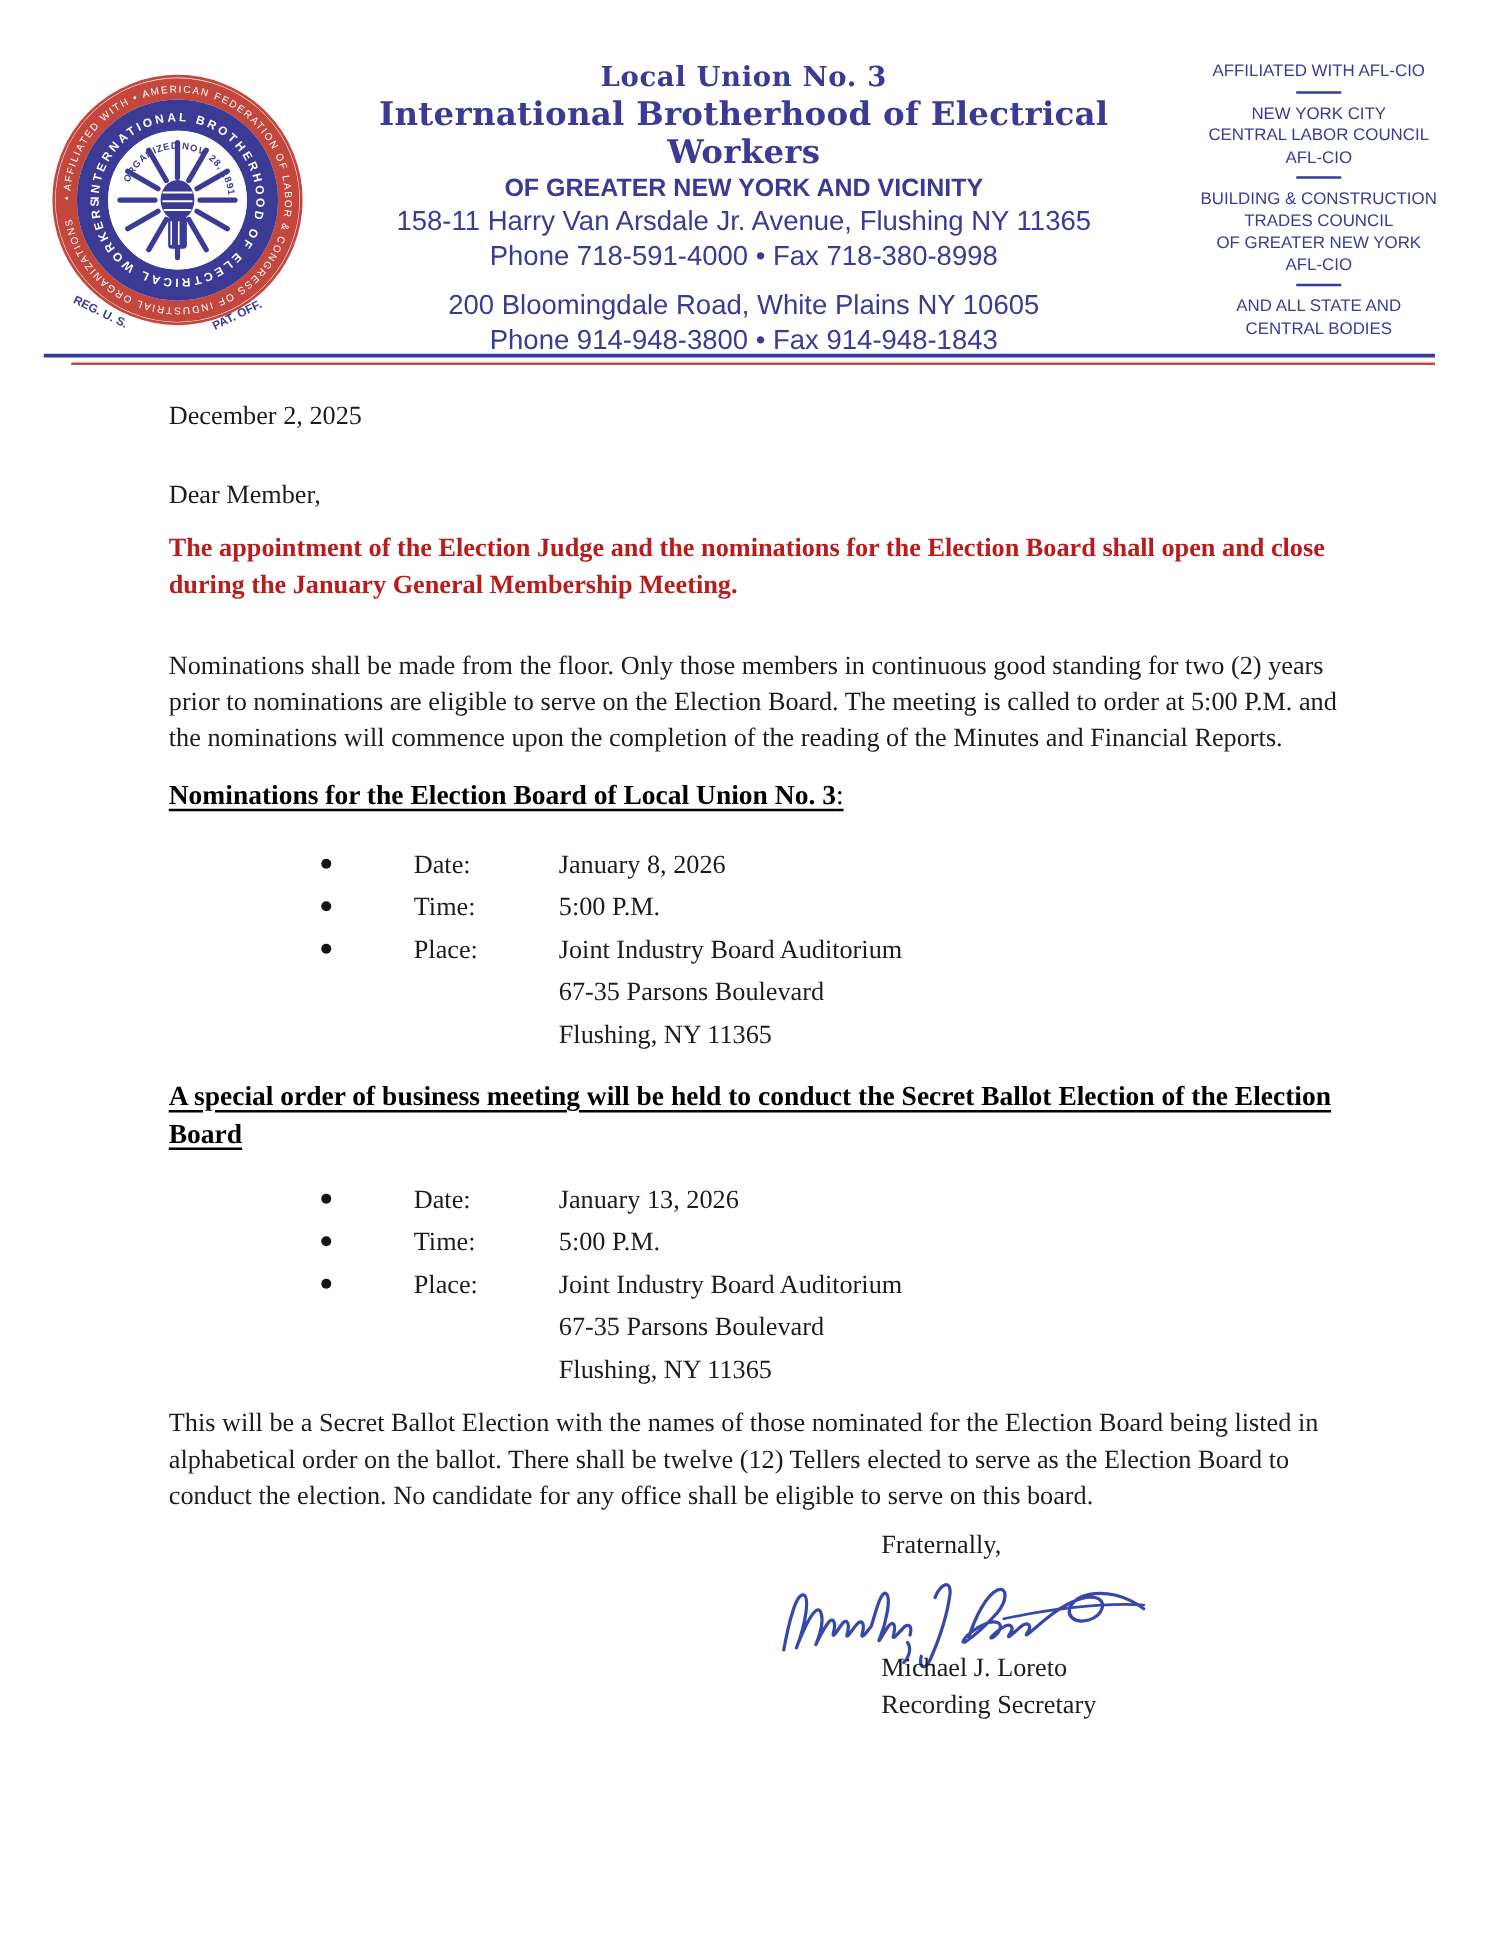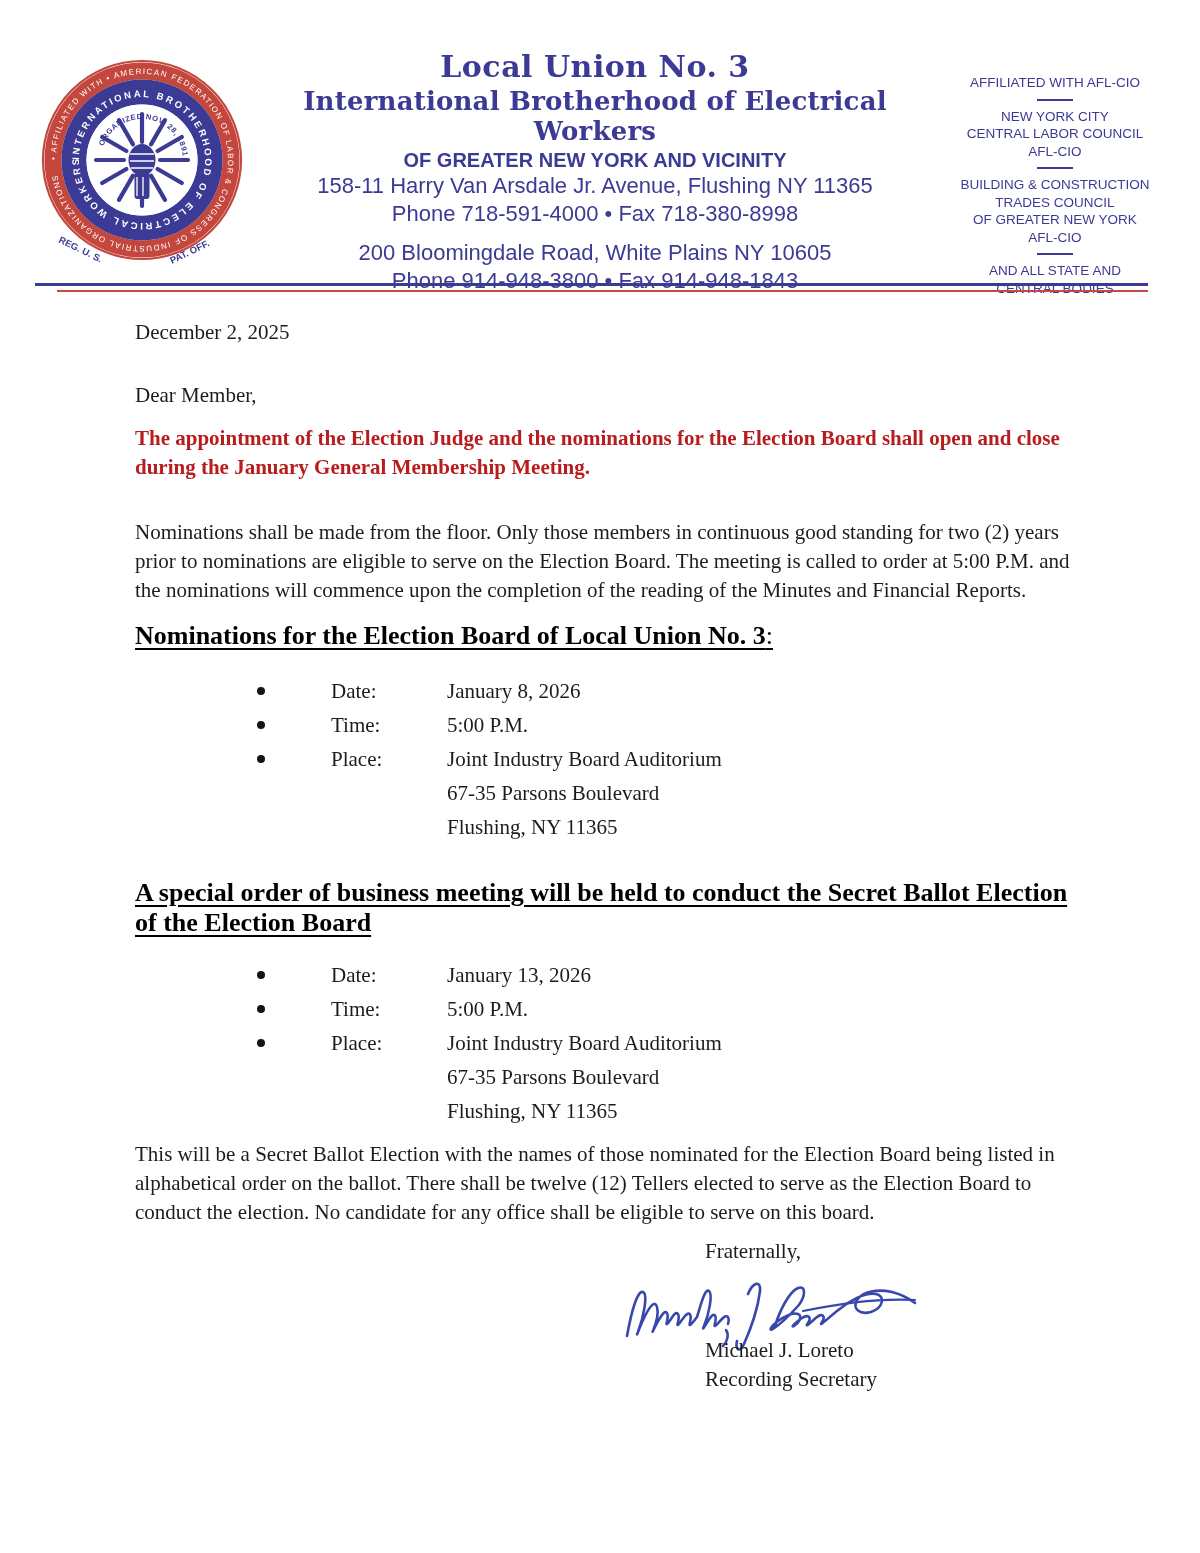--- a/index.html
+++ b/index.html
@@ -15,61 +15,61 @@
 
   
   .letterhead { position:relative; height:292px; }
   .seal-wrap { position:absolute; left:36px; top:54px; }
   .center-block {
     position:absolute; left:255px; top:50px; width:680px;
     text-align:center; color:#3b3a94;
   }
   .org-title {
     font-family:"DejaVu Serif", serif; font-weight:bold;
-    font-size:30px; line-height:1.12; letter-spacing:0.5px;
+    font-size:22px; line-height:1.12; letter-spacing:0.5px;
   }
   .org-subtitle {
     font-family:"DejaVu Serif", serif; font-weight:bold;
     font-size:26px; margin-top:2px; letter-spacing:0.2px;
   }
   .org-region {
     font-family:"Liberation Sans", sans-serif; font-weight:bold;
     font-size:20px; margin-top:3px;
   }
   .offices-heading {
     font-family:"Liberation Sans", sans-serif; font-weight:bold;
     font-size:19px; margin-top:15px;
   }
   .office-line {
     font-family:"Liberation Sans", sans-serif;
     font-size:22px; line-height:1.28;
   }
   .office2 { margin-top:11px; }
 
   .aff-col {
-    position:absolute; right:28px; top:74px; width:234px;
+    position:absolute; right:28px; top:48px; width:234px;
     text-align:center; color:#3b3a94;
     font-family:"Liberation Sans", sans-serif;
     font-size:13.5px; line-height:1.3;
   }
   .aff-divider { width:36px; border-top:2px solid #3b3a94; margin:7px auto; }
 
   .rule-blue { position:absolute; top:283px; left:35px; width:1113px; height:2.5px; background:#3b3a94; }
   .rule-red  { position:absolute; top:290px; left:57px; width:1091px; height:1.6px; background:#c14b42; }
 
   
   .content { padding:0 130px 0 135px; font-size:21px; line-height:29px; }
   .date-line   { margin-top:26px; }
   .salutation  { margin-top:34px; }
   .intro-para  { margin-top:14px; font-weight:bold; color:#b91c1c; }
   .body-para   { margin-top:36px; }
-  .sec-heading { margin-top:16px; font-weight:bold; color:#000; font-size:26px; }
+  .sec-heading { margin-top:16px; font-weight:bold; color:#000; font-size:22px; }
   .u { text-decoration:underline; text-decoration-thickness:2px; text-underline-offset:4px; text-decoration-color:#000; }
   .h-colon { font-weight:normal; }
-  .sec-heading.second { margin-top:34px; line-height:30px; }
+  .sec-heading.second { margin-top:18px; line-height:30px; }
 
   .b-list { margin-top:24px; }
   .b-list.second { margin-top:20px; }
   .b-row { display:flex; line-height:34px;gap:48px; }
   .b-dot { width:26px; margin-left:122px; position:relative; flex:none; }
   .b-dot::before {
     content:""; position:absolute; top:13px; left:0;
     width:8px; height:8px; border-radius:50%; background:#151515;
   }
   .b-label { width:68px; flex:none; }

